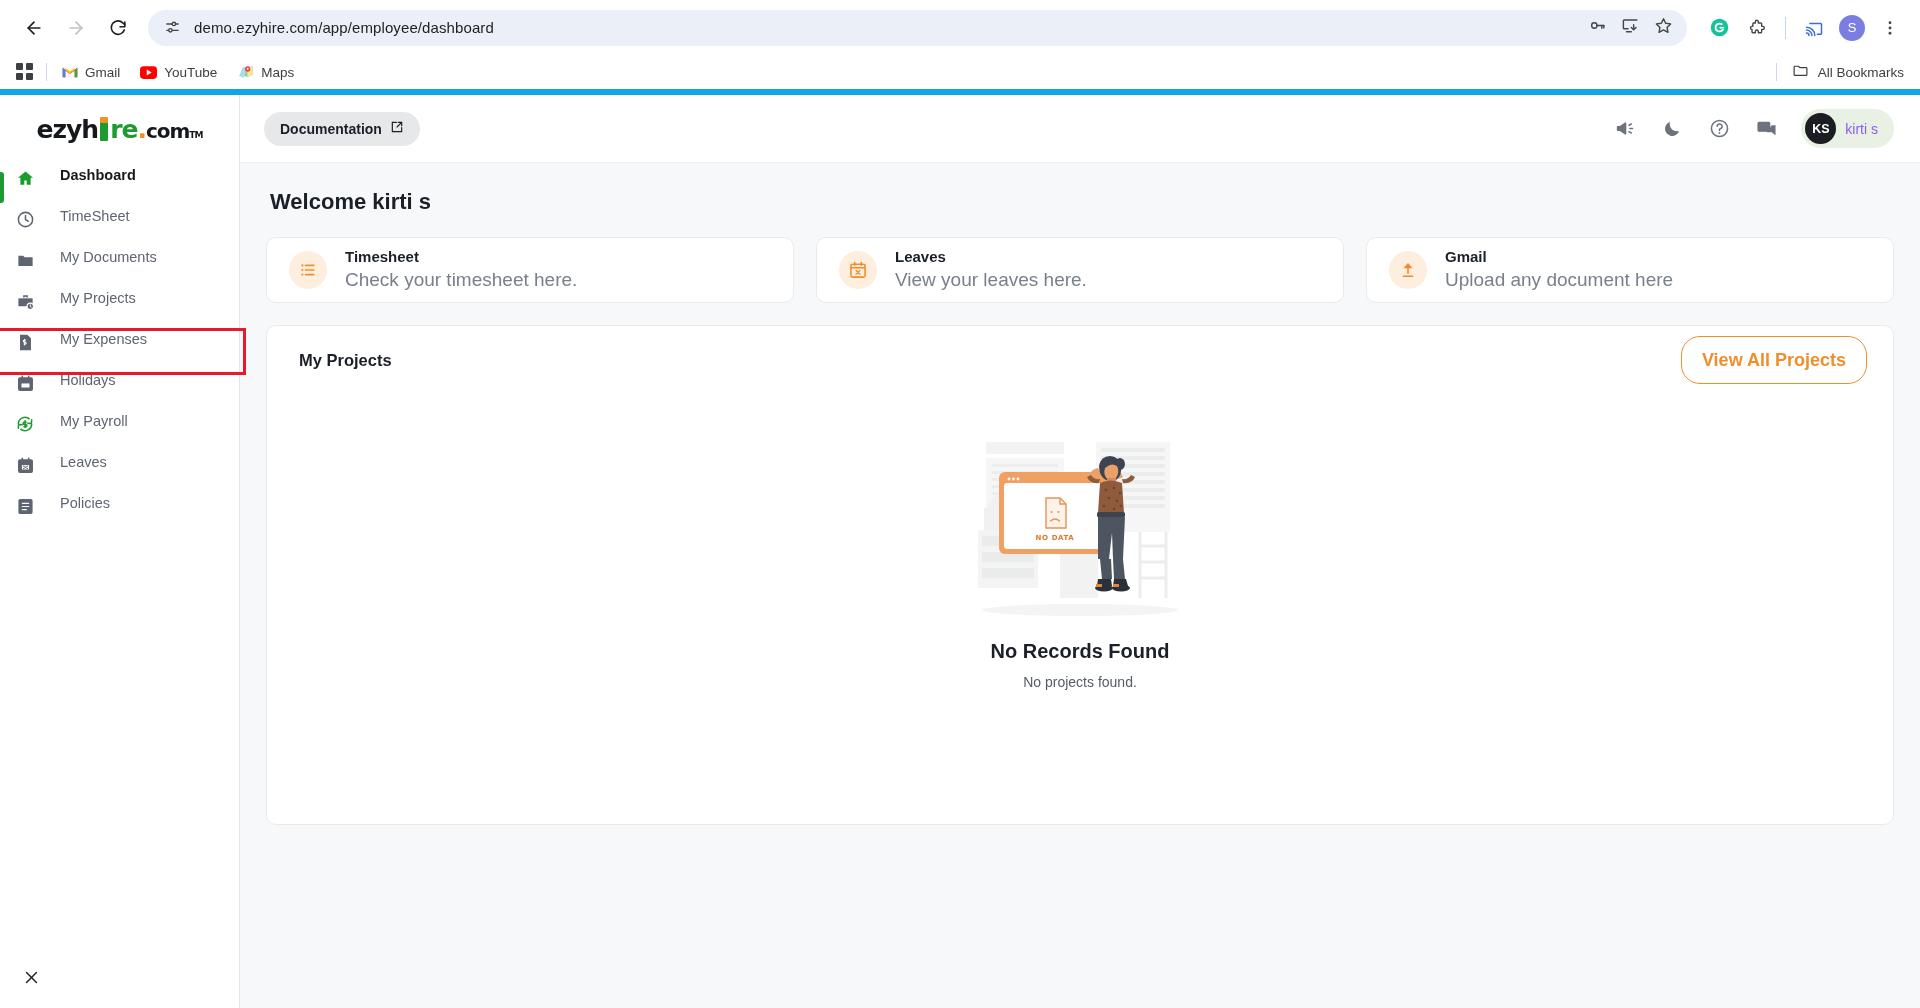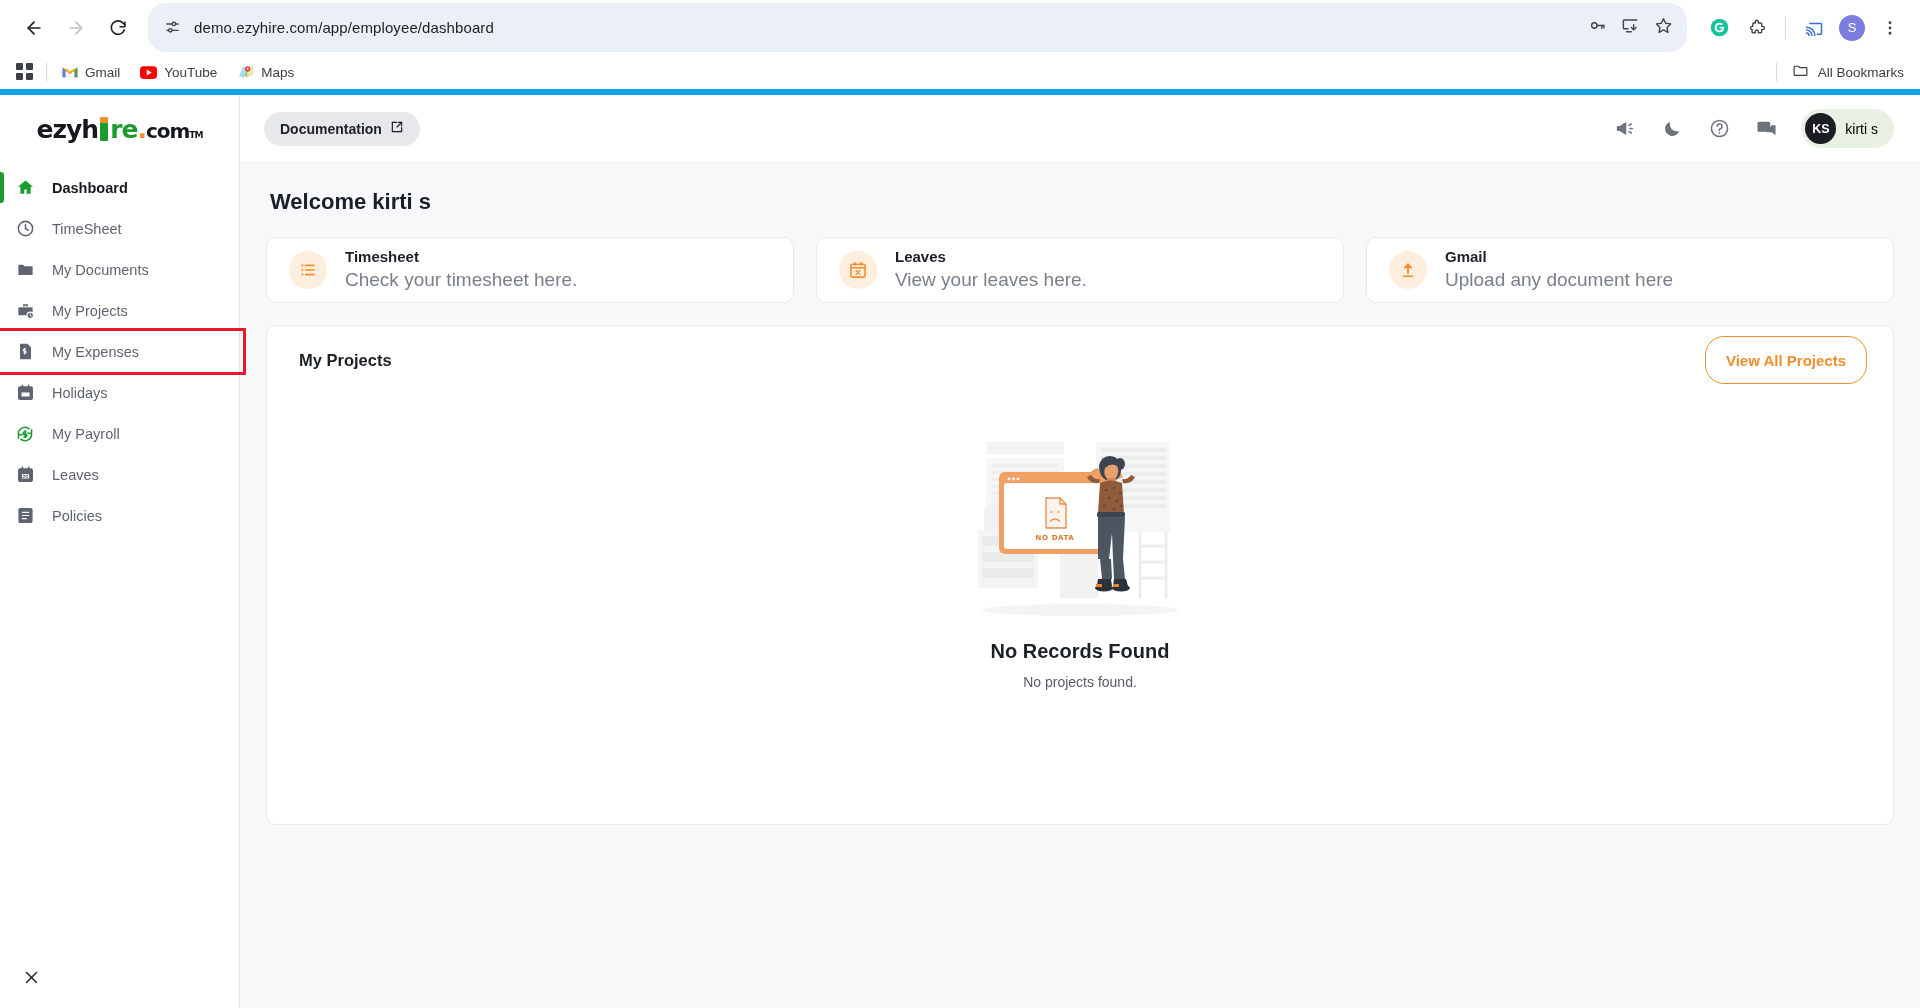--- a/index.html
+++ b/index.html
@@ -19,21 +19,21 @@
   }
   .nav-btns { display: flex; align-items: center; gap: 2px; }
   .nav-btn {
     width: 40px; height: 40px; border-radius: 50%;
     display: flex; align-items: center; justify-content: center;
     color: #1f1f1f; cursor: pointer;
   }
   .nav-btn.disabled { color: #bdc1c6; }
 
   .omnibox {
-    flex: 1; height: 49px; margin: 0 8px 0 10px;
+    flex: 1; height: 36px; margin: 0 8px 0 10px;
     background: #eaeff8; border-radius: 18px;
     display: flex; align-items: center; padding: 0 14px;
     position: relative;
   }
   .omnibox .site-icon { width: 20px; height: 20px; margin-right: 12px; display:flex; align-items:center; justify-content:center; color:#444746;}
   .omnibox .url {
     font-size: 15px; color: #1f1f1f; letter-spacing: .1px; white-space: nowrap;
   }
   .omni-right { display: flex; align-items: center; gap: 14px; margin-left: auto; color: #444746; }
 
@@ -75,21 +75,21 @@
   .logo .g { color:#1e9b2f; }
   .logo .pin { position: relative; display:inline-block; width:12px; }
   .logo .pin i { position:absolute; left:2px; top:-17px; width:8px; height:20px; background:#1e9b2f; border-radius:1px; font-style:normal;}
   .logo .pin i:before { content:""; position:absolute; left:0; top:-4px; width:8px; height:6px; background:#f0922b; border-radius:1px;}
   .logo .dot { color:#f0922b; }
   .logo .com { font-size:20px; font-weight:800; color:#15181c; }
   .logo .tm { font-size:9px; vertical-align: super; color:#15181c; font-weight:700; }
 
   .nav { padding-top: 4px; }
   .nav-item {
-    height: 41px; display: flex; align-items: center; gap: 16px;
+    height: 41px; display: flex; gap: 24px;
     padding: 0 0 0 14px; font-size: 14.5px; color: #5e6470; cursor: pointer;
     position: relative;
   }
   .nav-item .ico { width: 22px; height: 22px; display: flex; align-items: center; justify-content: center; flex:0 0 22px;}
   .nav-item.active { color: #15181c; font-weight: 700; }
   .nav-item.active:before {
     content: ""; position: absolute; left: 0; top: 5px; bottom: 5px;
     width: 4px; background: #1e9b2f; border-radius: 0 3px 3px 0;
   }
   .nav-item.highlight {
@@ -115,21 +115,21 @@
   .topbar-right { margin-left: auto; display: flex; align-items: center; gap: 23px; }
   .hdr-icon { width: 24px; height: 24px; display:flex; align-items:center; justify-content:center; color:#6d727c; cursor: pointer; }
   .user-pill {
     display: flex; align-items: center; gap: 9px;
     background: #e9f0e4; border-radius: 20px; padding: 4px 16px 4px 4px; cursor: pointer;
   }
   .user-pill .av {
     width: 31px; height: 31px; border-radius: 50%; background:#1b1d22; color:#fff;
     font-size: 12.5px; font-weight: 700; display:flex; align-items:center; justify-content:center;
   }
-  .user-pill .nm { font-size: 14px; color: #000000; }
+  .user-pill .nm { font-size: 14px; color: #8b5cf6; }
 
   .content { flex: 1; padding: 18px 26px 0 26px; overflow: hidden; }
   .welcome { font-size: 22px; font-weight: 700; color: #1b2028; padding: 8px 4px 22px 4px; }
 
   .cards { display: flex; gap: 22px; margin-bottom: 22px; }
   .card {
     flex: 1; background: #fff; border: 1px solid #e8eaec; border-radius: 10px;
     height: 66px; display: flex; align-items: center; padding: 0 22px; gap: 18px;
     cursor: pointer;
   }
@@ -138,21 +138,21 @@
     display: flex; align-items: center; justify-content: center; color: #ef8f2c; flex:0 0 38px;
   }
   .card-title { font-size: 15px; font-weight: 700; color: #1b2028; line-height: 1.35; }
   .card-sub { font-size: 19px; color: #79808c; line-height: 1.35; }
 
   .panel { background: #fff; border: 1px solid #e8eaec; border-radius: 10px; height: 500px; display:flex; flex-direction:column; }
   .panel-head { height: 68px; display: flex; align-items: center; padding: 0 26px 0 32px; }
   .panel-title { font-size: 16.5px; font-weight: 700; color: #1b2028; }
   .view-all {
     margin-left: auto; background: #fff; border: 1px solid #ef8f2c; color: #ef8f2c;
-    border-radius: 19px; height: 48px; padding: 0 20px; font-size: 15px; font-weight: 700;
+    border-radius: 19px; height: 48px; padding: 0 20px; font-size: 18px; font-weight: 700;
     cursor: pointer; font-family: "Liberation Sans", sans-serif;
   }
   .panel-body { flex:1; display:flex; flex-direction:column; align-items:center; justify-content:flex-start; padding-top: 26px;}
   .empty-title { font-size: 20px; font-weight: 700; color: #1b2028; margin-top: 16px; }
   .empty-sub { font-size: 14px; color: #565c66; margin-top: 11px; }
 </style>
 </head>
 <body>
 
 <div class="browser">

